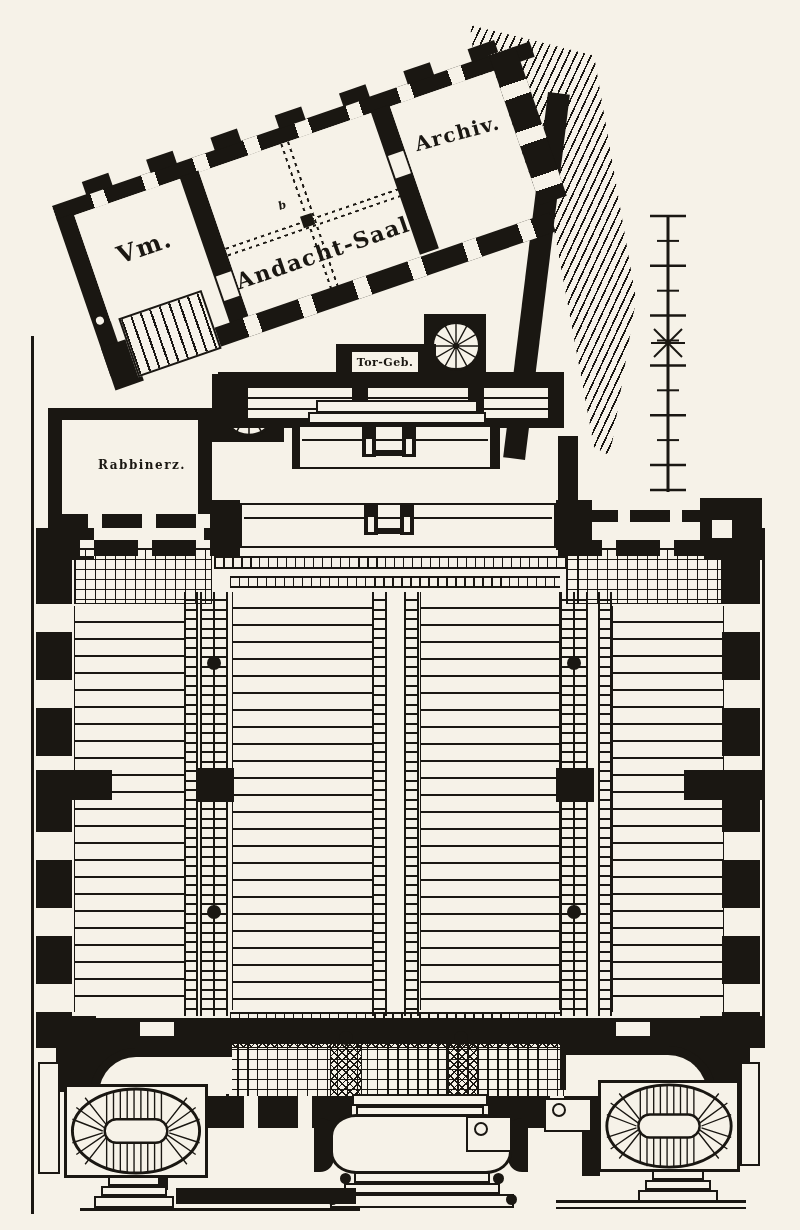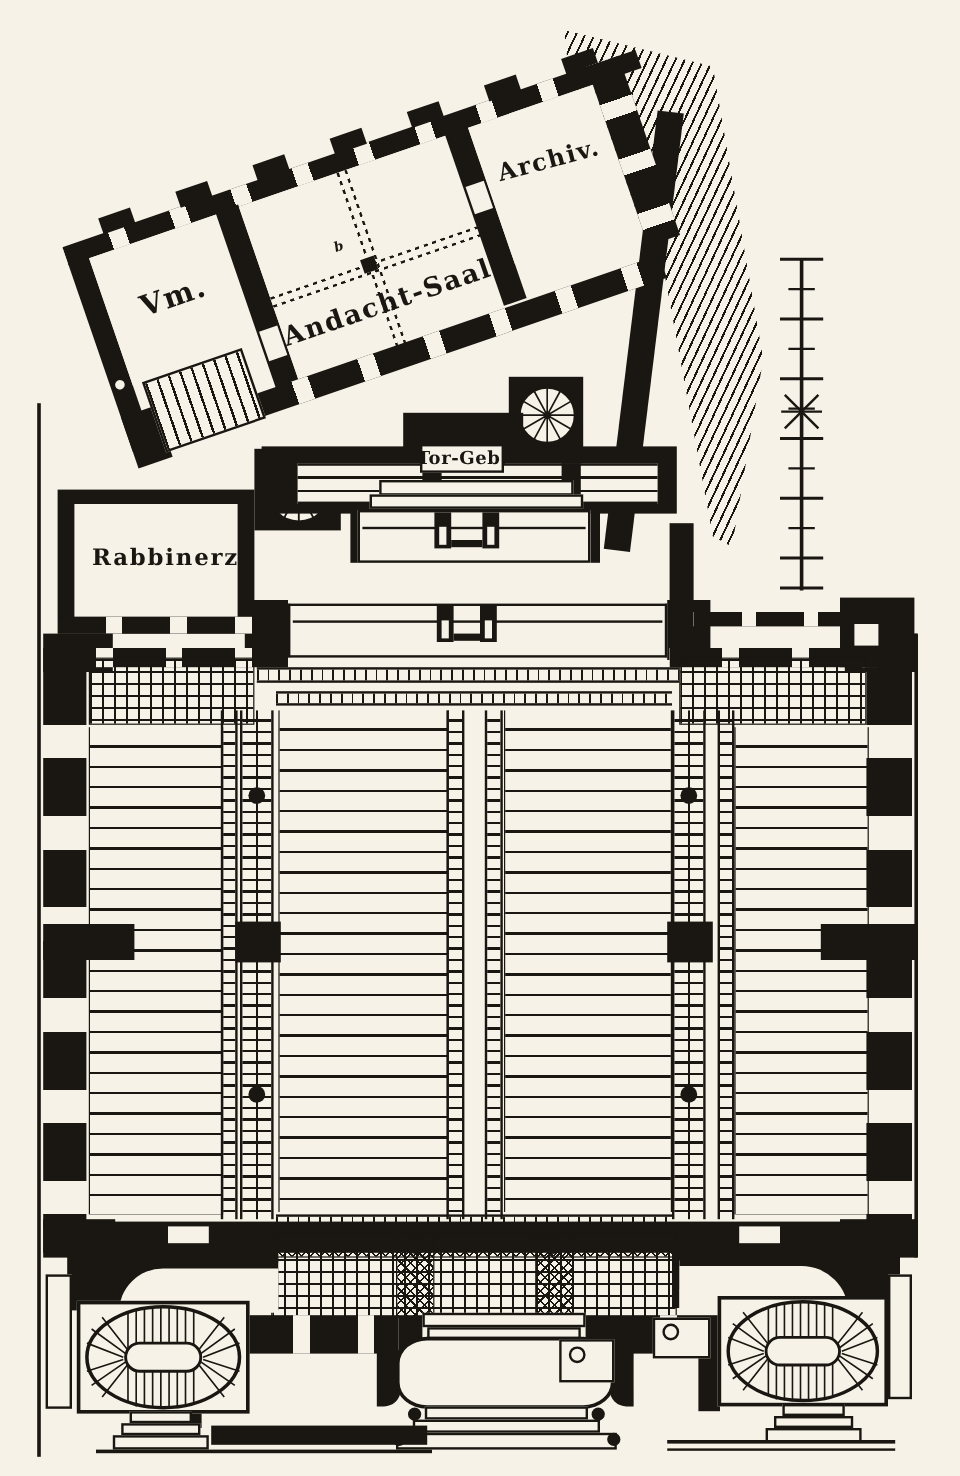--- a/index.html
+++ b/index.html
@@ -101,21 +101,21 @@
       <path d="M30 30L30 3M30 30L43 6M30 30L54 16M30 30L57 30M30 30L54 44M30 30L43 54M30 30L30 57M30 30L17 54M30 30L6 44M30 30L3 30M30 30L6 16M30 30L17 6"></path>
     </g>
     <circle cx="30" cy="30" r="3.5" fill="var(--ink)"></circle>
   </svg>
 
   <div class="a ink" style="left:218px;top:372px;width:346px;height:56px;"></div>
   <div class="a paper steps3" style="left:248px;top:386px;width:300px;height:34px;border-top:2px solid var(--ink);border-bottom:2px solid var(--ink);box-sizing:border-box;"></div>
   <div class="a ink" style="left:352px;top:386px;width:16px;height:34px;"></div>
   <div class="a ink" style="left:468px;top:386px;width:16px;height:34px;"></div>
   <div class="a ink" style="left:336px;top:344px;width:100px;height:40px;"></div>
-  <div class="a paper bd lbl" style="left:350px;top:350px;width:70px;height:24px;font-size:15px;letter-spacing:0.5px;margin-top:20px;">Tor-Geb.</div>
+  <div class="a paper bd lbl" style="left:350px;top:350px;width:70px;height:24px;font-size:11px;letter-spacing:0.5px;">Tor-Geb.</div>
 
   <div class="a paper bd" style="left:316px;top:400px;width:162px;height:13px;"></div>
   <div class="a paper bd" style="left:308px;top:412px;width:178px;height:12px;"></div>
   <div class="a ink" style="left:292px;top:425px;width:8px;height:44px;"></div>
   <div class="a ink" style="left:492px;top:425px;width:8px;height:44px;"></div>
   <div class="a paper bd" style="left:298px;top:425px;width:194px;height:44px;"></div>
   <div class="a ink" style="left:302px;top:439px;width:186px;height:2px;"></div>
   <div class="a ink" style="left:362px;top:427px;width:14px;height:30px;">
       <div class="jslot"></div>
     </div>
@@ -136,21 +136,21 @@
   <div class="a ink" style="left:400px;top:505px;width:14px;height:30px;">
       <div class="jslot"></div>
     </div>
   <div class="a ink" style="left:378px;top:528px;width:22px;height:6px;"></div>
 
   <div class="a ink" style="left:558px;top:436px;width:20px;height:100px;"></div>
   <div class="a ink wallh" style="left:578px;top:510px;width:148px;height:12px;background-color:var(--ink);background-image:repeating-linear-gradient(to right,transparent 0 40px,var(--paper) 40px 52px);"></div>
 
   <div class="a ink" style="left:48px;top:408px;width:164px;height:120px;"></div>
   <div class="a paper" style="left:62px;top:420px;width:136px;height:94px;"></div>
-  <div class="a lbl" style="left:62px;top:448px;width:160px;height:34px;font-size:19px;">Rabbinerz.</div>
+  <div class="a lbl" style="left:62px;top:448px;width:160px;height:34px;font-size:12px;">Rabbinerz.</div>
   <div class="a ink wallh" style="left:48px;top:514px;width:164px;height:14px;background-color:var(--ink);background-image:repeating-linear-gradient(to right,transparent 0 40px,var(--paper) 40px 54px);"></div>
 
   <div class="a ink" style="left:31px;top:336px;width:3px;height:878px;"></div>
 
   <div class="a ink" style="left:36px;top:528px;width:58px;height:32px;"></div>
   <div class="a ink" style="left:704px;top:528px;width:60px;height:32px;"></div>
   <div class="a ink" style="left:36px;top:540px;width:204px;height:16px;background-image:repeating-linear-gradient(to right,transparent 0 44px,var(--paper) 44px 58px);"></div>
   <div class="a ink" style="left:558px;top:540px;width:206px;height:16px;background-image:repeating-linear-gradient(to right,transparent 0 44px,var(--paper) 44px 58px);"></div>
   <div class="a ink" style="left:700px;top:498px;width:62px;height:58px;"></div>
   <div class="a paper" style="left:712px;top:520px;width:20px;height:18px;"></div>

